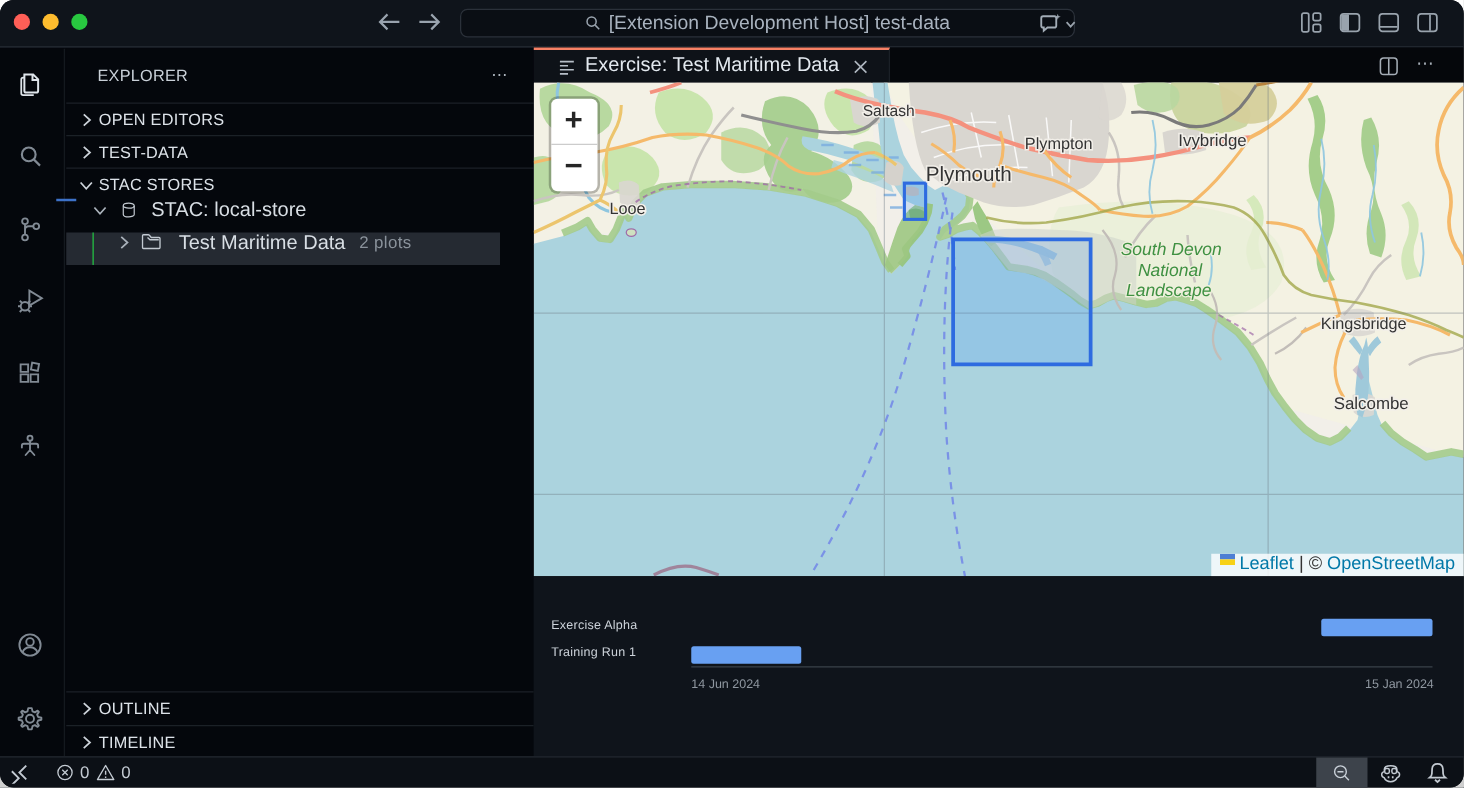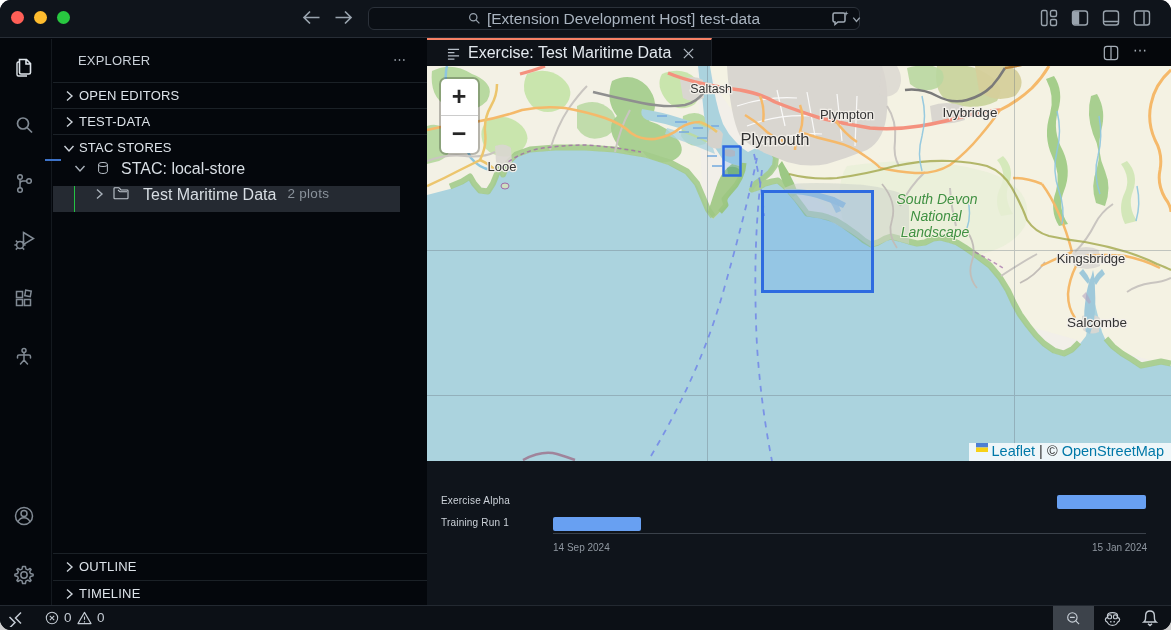--- a/index.html
+++ b/index.html
@@ -340,21 +340,21 @@
           <span>&nbsp;|&nbsp;©&nbsp;</span>
           <span style="color:#0078a8">OpenStreetMap</span>
       </div>
     </div>
     <div id="gantt">
       <div class="glabel" style="top:34px">Exercise Alpha</div>
       <div class="glabel" style="top:56px">Training Run 1</div>
       <div class="gbar" style="left:630px;top:33.5px;width:89px"></div>
       <div class="gbar" style="left:126px;top:56px;width:88px"></div>
       <div style="position:absolute;left:126px;top:71.5px;width:593px;border-top:1px solid #3a414a"></div>
-      <div class="gdate" style="left:126px;top:81px">14 Sep 2024</div>
+      <div class="gdate" style="left:126px;top:81px">14 Jun 2024</div>
       <div class="gdate" style="left:665px;top:81px">15 Jan 2024</div>
     </div>
   </div>
   <div id="statusbar">
     <svg style="position:absolute;left:8px;top:3px" width="15" height="18" viewBox="0 0 15 18" fill="none" stroke="#c3cad2" stroke-width="1.5">
         <path d="M1.5 8 L7 13.5 L1.5 19 M13 3.5 L7.5 9 L13 14.5"></path>
       </svg>
     <svg style="position:absolute;left:45px;top:5px" width="14" height="14" viewBox="0 0 16 16" fill="none" stroke="#c3cad2" stroke-width="1.2">
         <circle cx="8" cy="8" r="6.5"></circle>
         <path d="M5.5 5.5 L10.5 10.5 M10.5 5.5 L5.5 10.5"></path>

